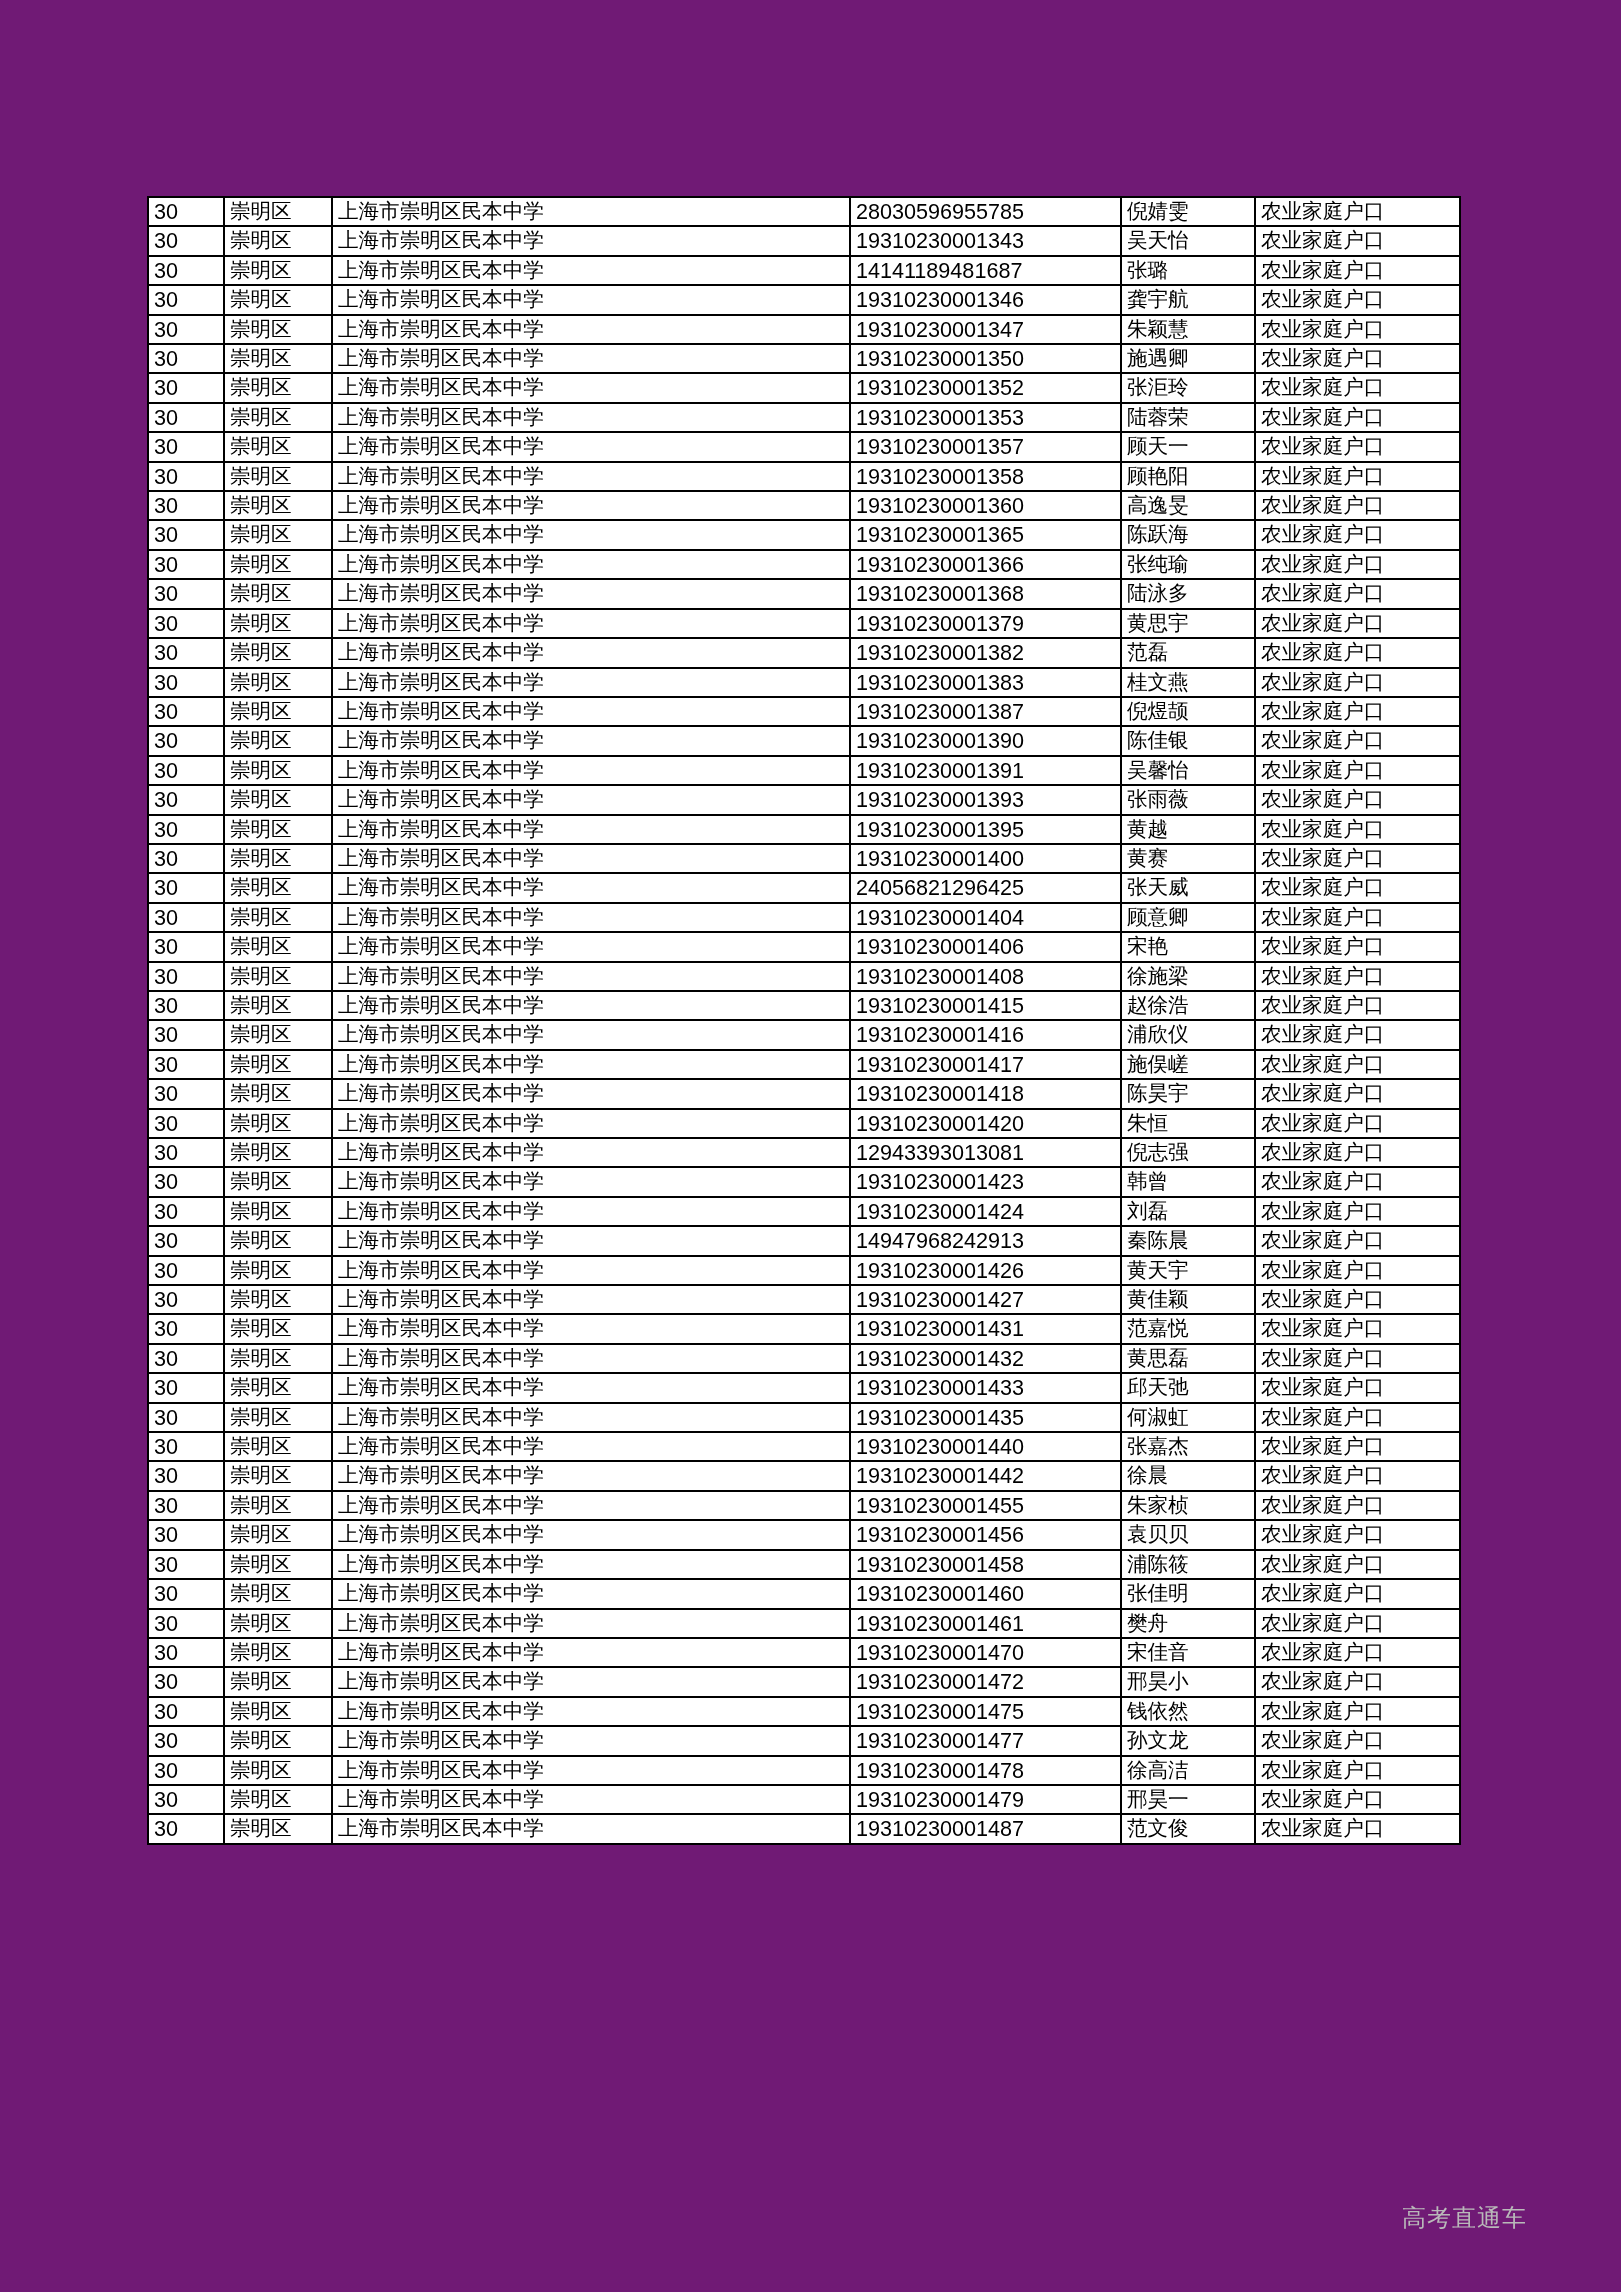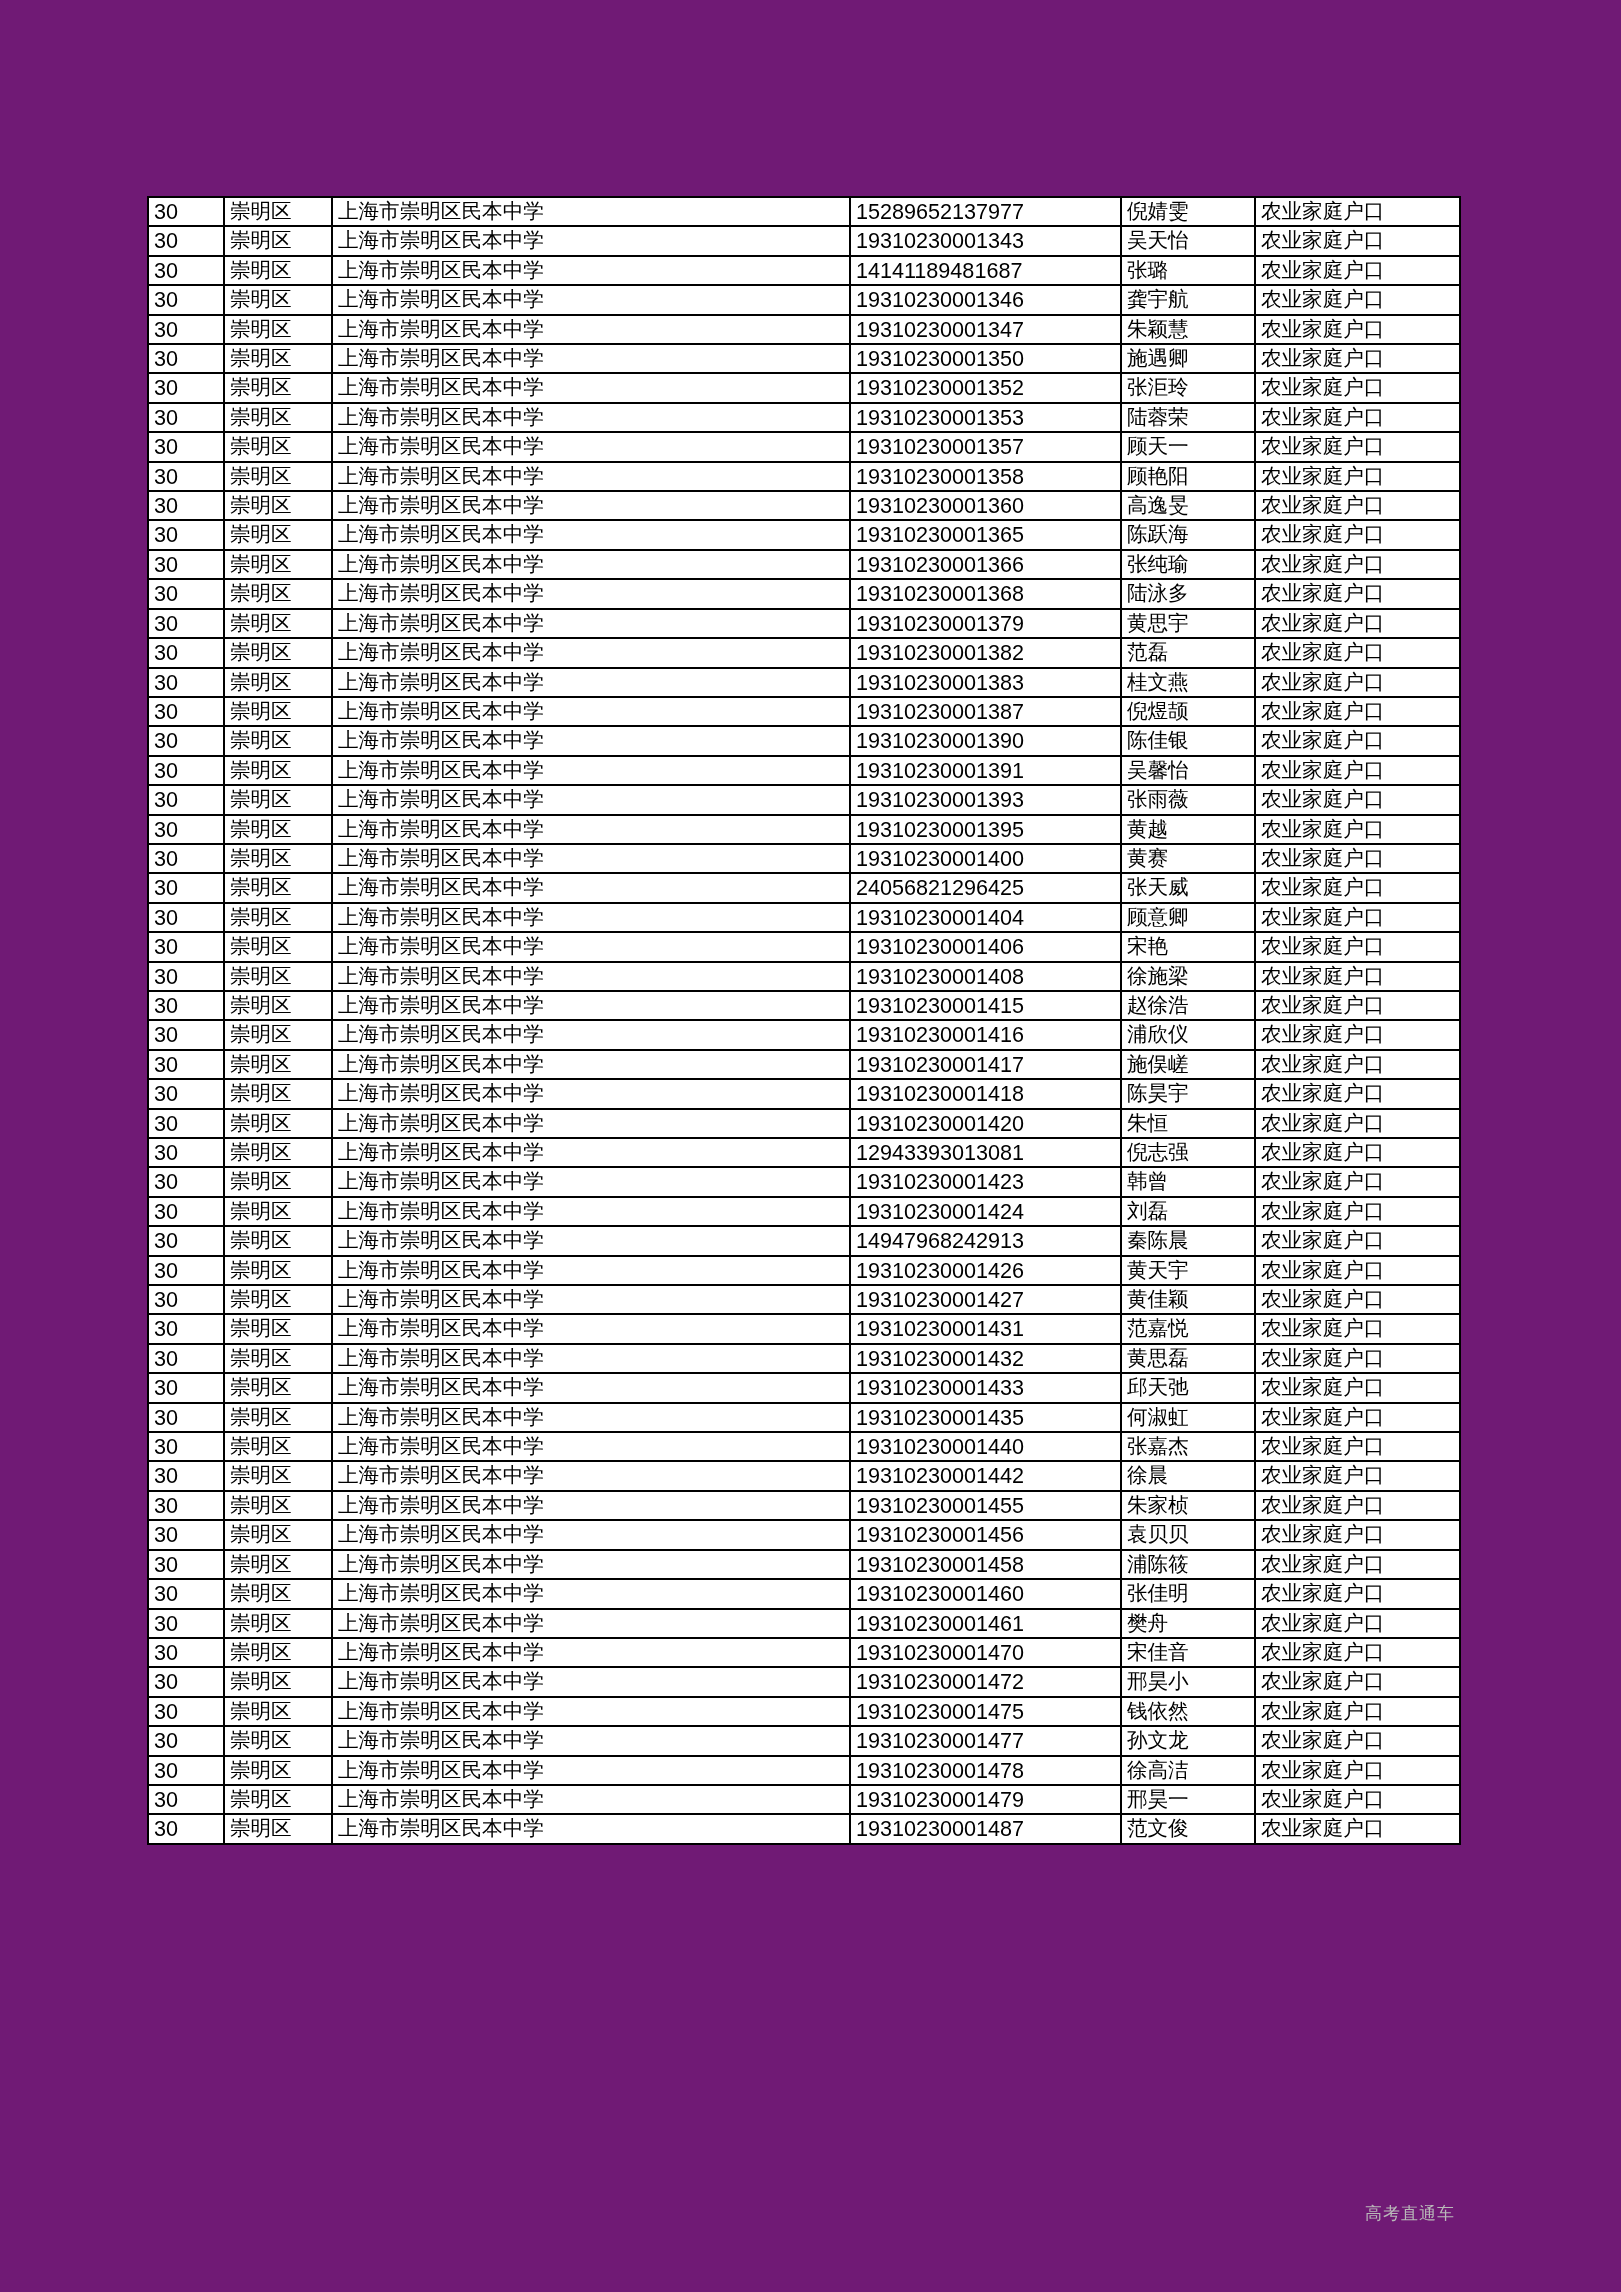--- a/index.html
+++ b/index.html
@@ -59,23 +59,23 @@
     font-size: 20.6px;
   }
   table.roster td.num,
   table.roster td.idnum {
     font-family: "Liberation Sans", "DejaVu Sans", sans-serif;
     font-size: 21.6px;
     letter-spacing: 0px;
   }
   #watermark {
     position: absolute;
-    left: 1365px;
+    left: 1402px;
     top: 2202px;
-    font-size: 17px;
+    font-size: 24px;
     color: #b9b9b9;
     font-family: Liberation Serif, serif;
     letter-spacing: 1px;
     white-space: nowrap;
     user-select: none;
   }
 </style>
 </head>
 <body>
 
@@ -89,21 +89,21 @@
         <col class="c-school">
         <col class="c-id">
         <col class="c-name">
         <col class="c-hukou">
       </colgroup>
       <tbody id="roster-body">
           <tr>
             <td class="num">30</td>
             <td class="cjk">崇明区</td>
             <td class="cjk">上海市崇明区民本中学</td>
-            <td class="idnum">15289652137977</td>
+            <td class="idnum">28030596955785</td>
             <td class="cjk">倪婧雯</td>
             <td class="cjk">农业家庭户口</td>
           </tr>
           <tr>
             <td class="num">30</td>
             <td class="cjk">崇明区</td>
             <td class="cjk">上海市崇明区民本中学</td>
             <td class="idnum">19310230001343</td>
             <td class="cjk">吴天怡</td>
             <td class="cjk">农业家庭户口</td>

